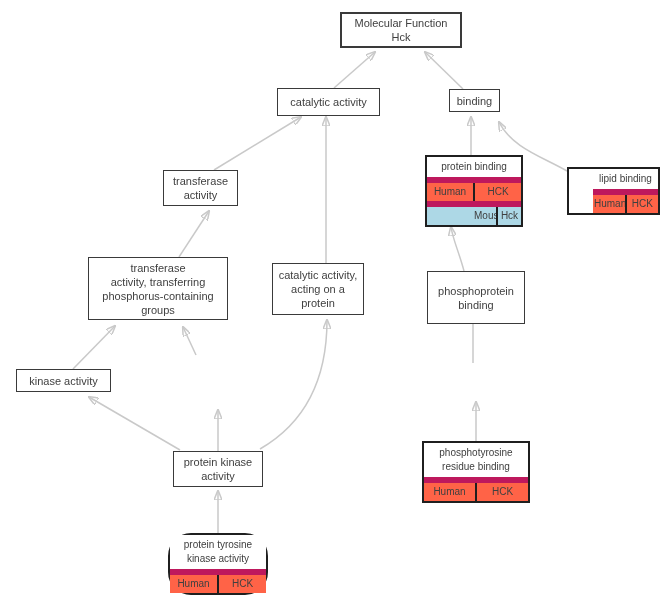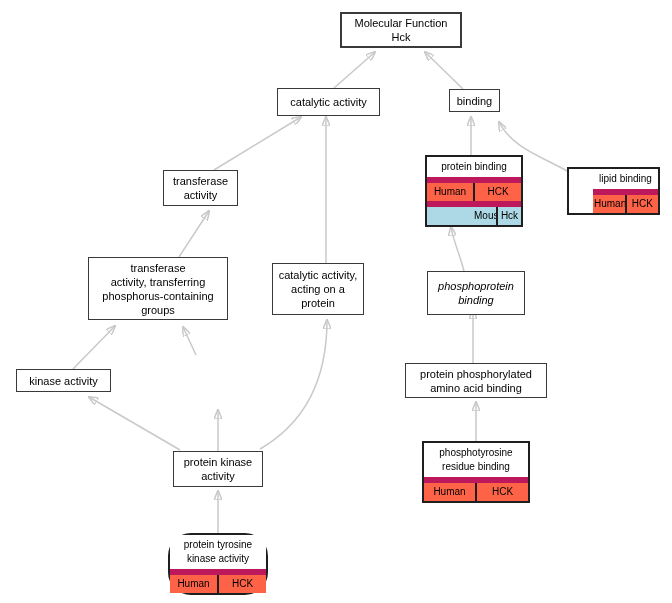--- a/index.html
+++ b/index.html
@@ -1,18 +1,18 @@
 <!DOCTYPE html>
 <html><head>
 <meta charset="utf-8">
 <style>
   html,body{margin:0;padding:0;background:#fff;}
   #canvas{
     position:relative;width:672px;height:603px;background:#ffffff;
-    font-family:"Liberation Sans",sans-serif;color:#000000;overflow:hidden;
+    font-family:"Liberation Sans",sans-serif;color:#404040;overflow:hidden;
   }
   svg.edge-layer{position:absolute;left:0;top:0;width:672px;height:603px;}
   svg.edge-layer path{fill:none;stroke:#c9c9c9;stroke-width:1.5px;}
   .node{
     position:absolute;box-sizing:border-box;background:#fff;
     border:1.5px solid #3a3a3a;
     display:flex;align-items:center;justify-content:center;
     text-align:center;font-size:11px;line-height:14px;
   }
   .node .lbl{white-space:pre-line;}
@@ -101,34 +101,30 @@
 phosphorus-containing
 groups</span>
   </div>
 
   <div class="node" style="left:272px;top:263px;width:92px;height:52px;">
     <span class="lbl">catalytic activity,
 acting on a
 protein</span>
   </div>
 
-  <div class="node" style="left:427px;top:271px;width:98px;height:44px;font-style:italic;">
+  <div class="node" style="left:427px;top:271px;width:98px;height:53px;">
     <span class="lbl">phosphoprotein
 binding</span>
   </div>
 
   <div class="node" style="left:16px;top:369px;width:95px;height:23px;">
     <span class="lbl">kinase activity</span>
   </div>
 
 
-  <div class="node" style="left:405px;top:363px;width:142px;height:35px;">
-    <span class="lbl">protein phosphorylated
-amino acid binding</span>
-  </div>
 
   <div class="node" style="left:173px;top:451px;width:90px;height:36px;">
     <span class="lbl">protein kinase
 activity</span>
   </div>
 
   <div class="tnode" style="left:422px;top:441px;width:108px;">
     <div class="tnode-title">phosphotyrosine
 residue binding</div>
     <div class="trow row-red">

